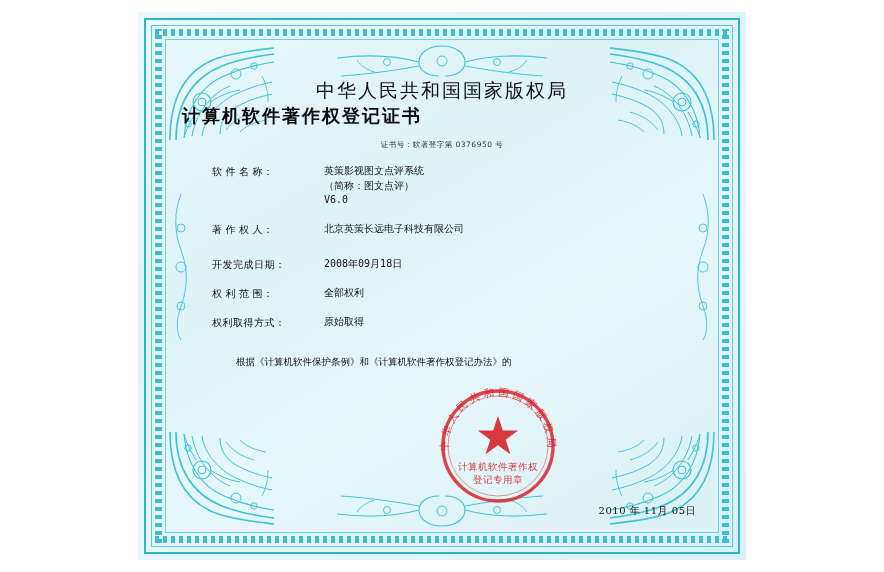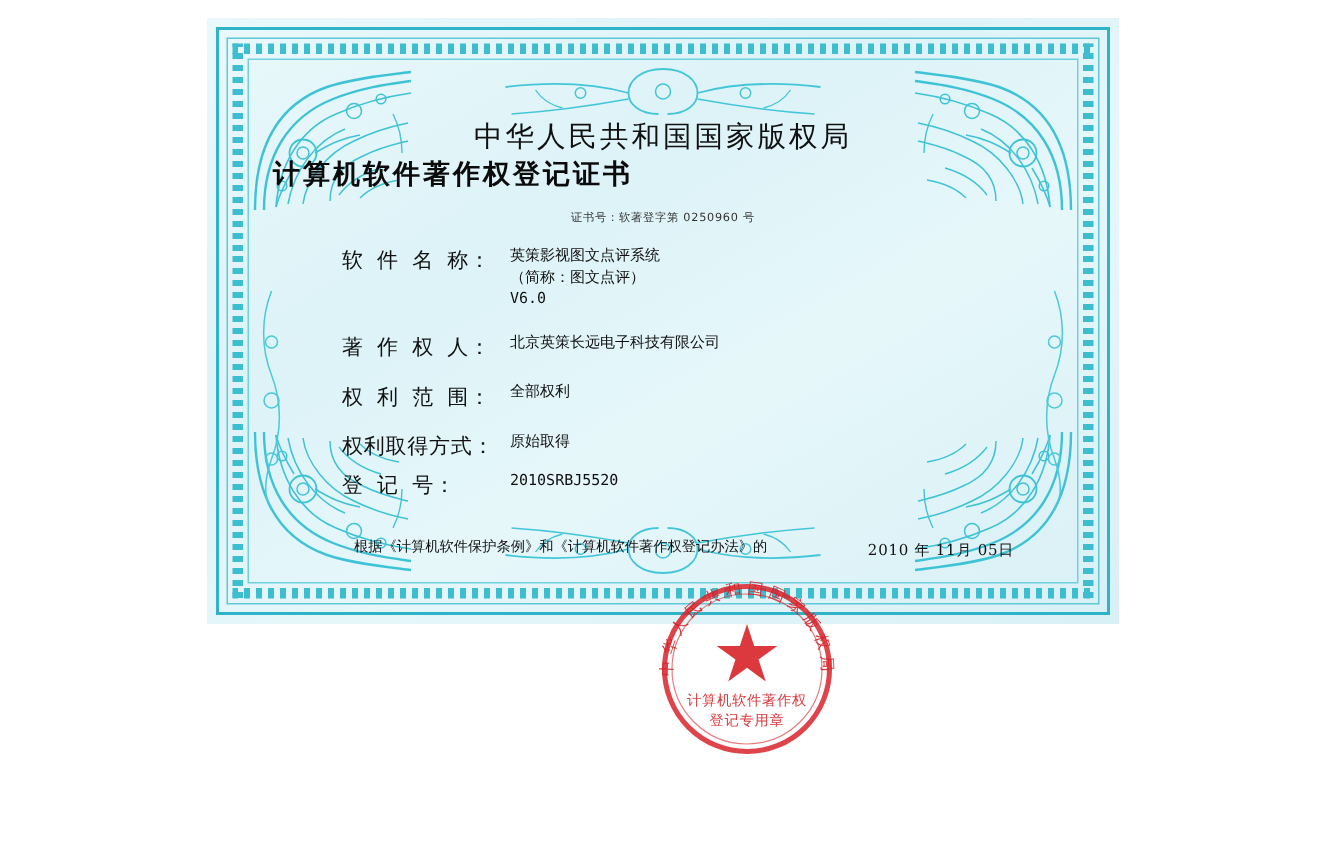--- a/index.html
+++ b/index.html
@@ -10,21 +10,21 @@
   body {
     width: 884px;
     height: 572px;
     font-family: "DejaVu Sans", sans-serif;
     overflow: hidden;
   }
 
   #certificate {
     position: relative;
     width: 608px;
-    height: 404px;
+    height: 548px;
     margin: 12px auto 0 auto;
     background: linear-gradient(150deg, #e9f8fb 0%, #ddf3f8 35%, #e6f7fa 60%, #d8f0f6 100%);
     box-sizing: border-box;
   }
 
   
   .frame-outer {
     position: absolute;
     left: 6px; top: 6px; right: 6px; bottom: 6px;
     border: 2px solid #2fb3c9;
@@ -147,27 +147,26 @@
     padding-right: 10px;
   }
   .field-row {
     display: flex;
     align-items: flex-start;
     margin-bottom: 7px;
   }
   .field-label {
     width: 112px;
     flex: 0 0 112px;
-    font-family: Liberation Mono, monospace;
-    font-size: 14px;
+    font-family: Liberation Serif, serif;
+    font-size: 10px;
     color: #111;
     letter-spacing: 0.5px;
     text-align: justify;
     padding-top: 1px;
-    margin-left: 16px;
   }
   .field-value {
     font-family: "DejaVu Sans Mono", monospace;
     font-size: 10px;
     color: #111;
     line-height: 1.45;
     white-space: pre-line;
   }
   .field-row.gap-lg { margin-top: 20px; }
   .field-row.gap-md { margin-top: 14px; }
@@ -189,21 +188,21 @@
     position: absolute;
     left: 298px;
     top: 372px;
     width: 124px;
     height: 124px;
   }
   .seal svg { display: block; width: 100%; height: 100%; }
 
   .date-line {
     position: absolute;
-    right: 70px;
+    right: 50px;
     bottom: 42px;
     font-family: "DejaVu Serif", serif;
     font-size: 10px;
     color: #111;
     letter-spacing: 0.5px;
   }
 </style>
 </head>
 <body>
 
@@ -341,52 +340,52 @@
       <circle cx="13" cy="36" r="4"></circle>
       <circle cx="13" cy="75" r="5"></circle>
       <circle cx="13" cy="114" r="4"></circle>
     </svg>
   </div>
 
   <div class="content">
 
     <div class="title-cn">中华人民共和国国家版权局</div>
     <div class="title-main">计算机软件著作权登记证书</div>
-    <div class="cert-no">证书号：软著登字第 0250960 号</div>
+    <div class="cert-no">证书号：软著登字第 0376950 号</div>
 
     <div class="fields">
 
       <div class="field-row">
         <div class="field-label">软 件 名 称：</div>
         <div class="field-value">英策影视图文点评系统
 （简称：图文点评）
 V6.0</div>
       </div>
 
       <div class="field-row gap-md">
         <div class="field-label">著 作 权 人：</div>
         <div class="field-value">北京英策长远电子科技有限公司</div>
       </div>
 
+      <div class="field-row gap-lg">
+        <div class="field-label">开发完成日期：</div>
+        <div class="field-value">2008年09月18日</div>
+      </div>
 
 
       <div class="field-row gap-md">
         <div class="field-label">权 利 范 围：</div>
         <div class="field-value">全部权利</div>
       </div>
 
       <div class="field-row gap-md">
         <div class="field-label">权利取得方式：</div>
         <div class="field-value">原始取得</div>
       </div>
 
-      <div class="field-row">
-        <div class="field-label">登 记 号：</div>
-        <div class="field-value">2010SRBJ5520</div>
-      </div>
 
     </div>
 
     <div class="para">
       <div class="indent">根据《计算机软件保护条例》和《计算机软件著作权登记办法》的</div>
     </div>
 
   </div>
 
   <div class="seal">

